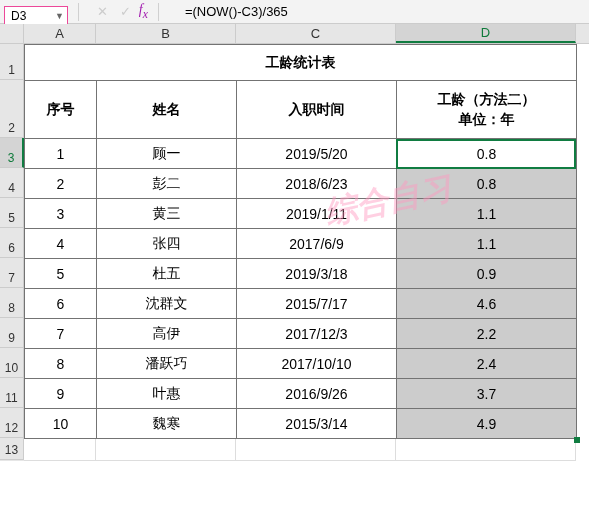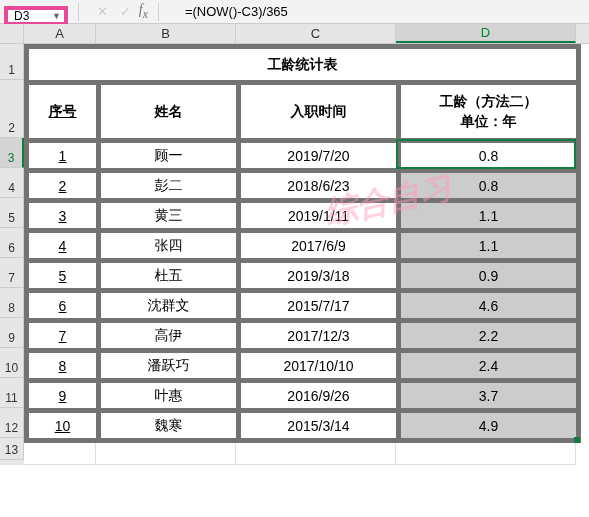--- a/index.html
+++ b/index.html
@@ -18,21 +18,21 @@
     align-items: center;
     height: 24px;
     background: #f3f3f3;
     border-bottom: 1px solid #ccc;
   }
   .name-box {
     width: 64px;
     height: 20px;
     margin: 10px 0 2px 4px;
     background: #fff;
-    border: 4px solid #ec4899;
+    border: 1px solid #ec4899;
     display: flex;
     align-items: center;
     justify-content: space-between;
     padding: 0 3px 0 6px;
     font-size: 12px;
   }
   .name-box-caret {
     font-size: 9px;
     color: #666;
   }
@@ -42,21 +42,21 @@
     margin-left: 18px;
     gap: 12px;
     color: #999;
   }
   .fx-controls .x { color: #ccc; font-size: 13px; }
   .fx-controls .check { color: #ccc; font-size: 13px; }
   .fx-label {
     font-style: italic;
     font-family: "Times New Roman", serif;
     font-size: 14px;
-    color: #737373;
+    color: #a21caf;
     margin-left: 8px;
   }
   .formula-text {
     margin-left: 26px;
     font-size: 13px;
     font-family: Arial, sans-serif;
   }
   .sep-v {
     width: 1px;
     height: 18px;
@@ -119,21 +119,21 @@
   .rh-2 { height: 58px; }
   .rh-n { height: 30px; }
   .rh-13 { height: 22px; text-align: right; }
   .cells {
     position: relative;
   }
   table.data {
     border-collapse: collapse;
   }
   table.data td {
-    border: 5px solid #737373;
+    border: 1px solid #737373;
     text-align: center;
     vertical-align: middle;
     font-size: 14px;
   }
   .title-cell {
     height: 36px;
     font-size: 24px;
     font-weight: bold;
     font-family: "SimSun", "Microsoft YaHei", serif;
   }
@@ -141,21 +141,21 @@
     height: 58px;
     font-size: 16px;
     font-weight: bold;
     font-family: "SimSun", "Microsoft YaHei", serif;
     line-height: 1.4;
   }
   .data-row td {
     height: 30px;
     font-family: "SimSun", Arial, sans-serif;
   }
-  .td-A { width: 72px; text-decoration: underline; }
+  .td-A { width: 72px; }
   .td-B { width: 140px; }
   .td-C { width: 160px; }
   .td-D { width: 180px; background: #ccc; }
   .header-row .td-D { background: #fff; margin-top: 42px; }
   .d3-cell { background: #fff !important; position: relative; }
   .active-outline {
     position: absolute;
     border: 2px solid #107c41;
     pointer-events: none;
     z-index: 5;
@@ -243,21 +243,21 @@
         <td class="td-B">姓名</td>
         <td class="td-C">入职时间</td>
         <td class="td-D">
           <span>工龄（方法二）</span><br>
           <span>单位：年</span>
         </td>
       </tr>
       <tr class="data-row">
             <td class="td-A">1</td>
             <td class="td-B">顾一</td>
-            <td class="td-C">2019/7/20</td>
+            <td class="td-C">2019/5/20</td>
             <td class="td-D d3-cell">0.8</td>
           </tr>
       <tr class="data-row">
             <td class="td-A">2</td>
             <td class="td-B">彭二</td>
             <td class="td-C">2018/6/23</td>
             <td class="td-D">0.8</td>
           </tr>
       <tr class="data-row">
             <td class="td-A">3</td>

